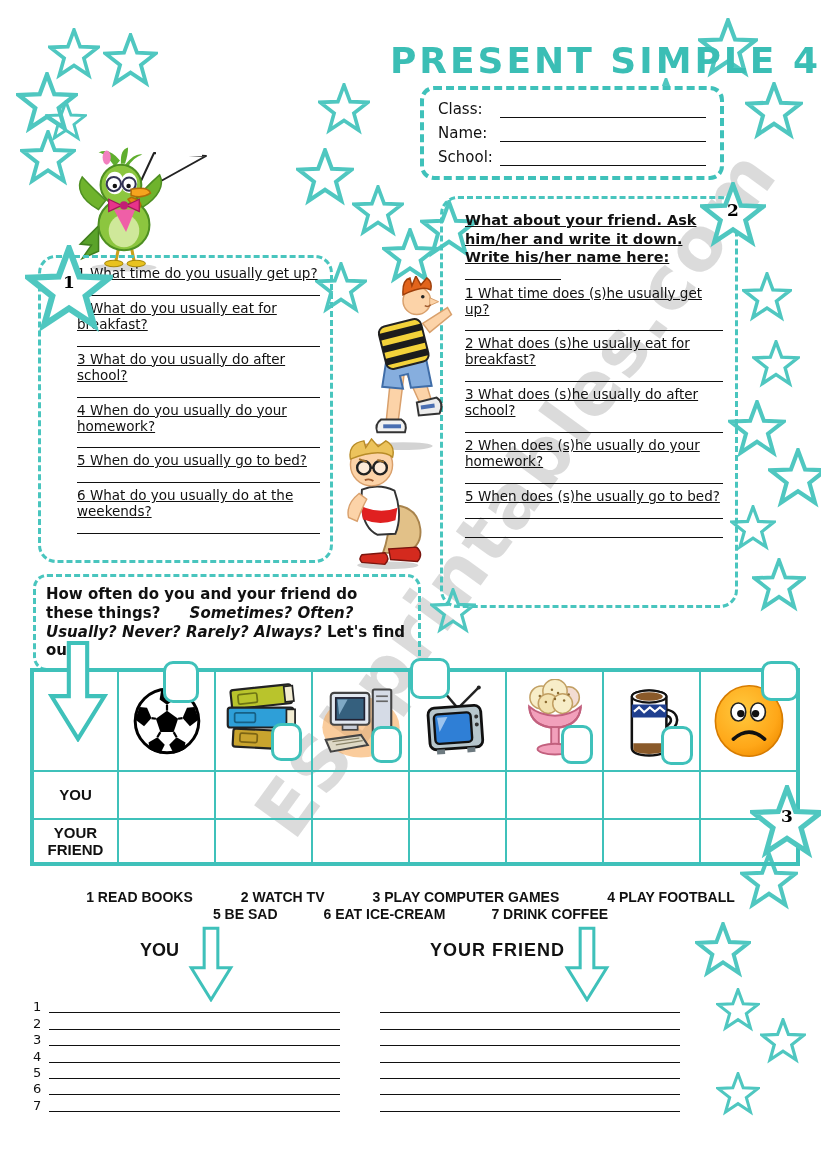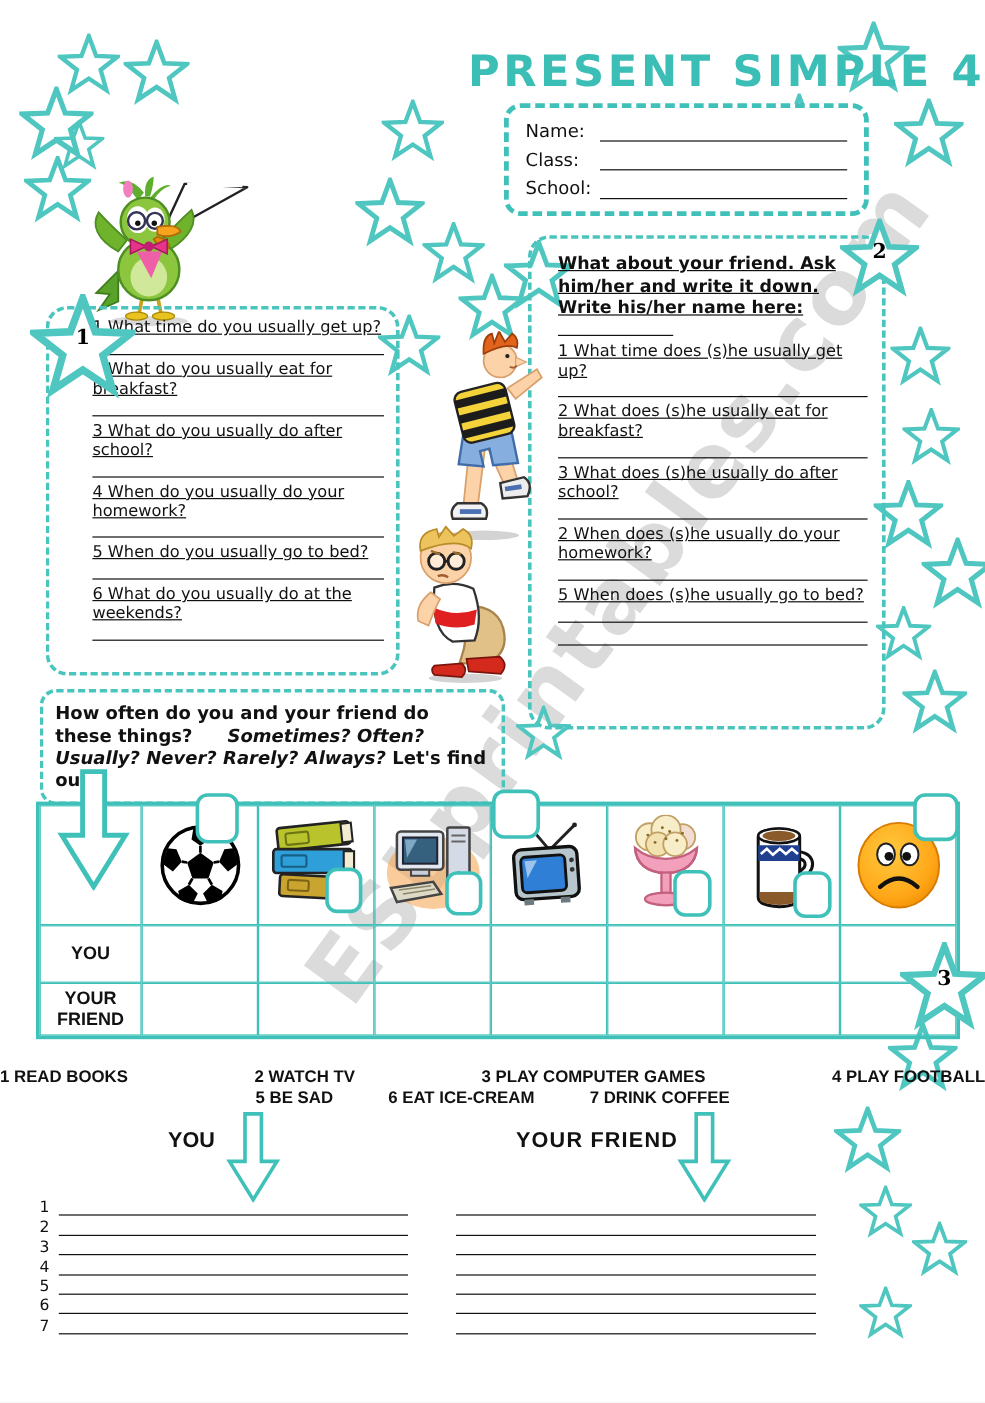--- a/index.html
+++ b/index.html
@@ -110,21 +110,21 @@
   }
   .row-label{font-family:"Liberation Sans",sans-serif;font-weight:bold;font-size:15px;text-align:center;line-height:1.15;}
   .sq{
     position:absolute;z-index:5;background:#fff;
     border:3px solid var(--teal);border-radius:10px;box-sizing:border-box;
   }
 
   
   #legend{left:0;top:889px;width:821px;z-index:2;font-family:"Liberation Sans",sans-serif;}
   .legend-line{display:flex;justify-content:center;font-weight:bold;font-size:14px;line-height:17px;}
-  #legend-line1{gap:48px;justify-content:space-between;}
+  #legend-line1{gap:48px;}
   #legend-line2{gap:46px;}
 
   
   #you-label{left:140px;top:940px;z-index:2;font-family:"Liberation Sans",sans-serif;font-weight:bold;font-size:18px;}
   #friend-label{left:430px;top:940px;z-index:2;font-family:"Liberation Sans",sans-serif;font-weight:bold;font-size:18px;letter-spacing:1px;}
 
   
   #lines-left{left:33px;top:997px;width:307px;z-index:2;}
   #lines-right{left:380px;top:997px;width:300px;z-index:2;}
   .ans-row{display:flex;align-items:flex-end;height:16.4px;}
@@ -312,25 +312,25 @@
     <circle cx="59.5" cy="39" r="2.2" fill="#111"></circle>
     <path d="M62,42 Q79,39 81,46 Q72,52 62,48 Z" fill="#f6a41e" stroke="#b06c08" stroke-width="1.5"></path>
     <path d="M62,50 Q75,54 70,61 Q62,57 59,52 Z" fill="#e2880e" stroke="#b06c08" stroke-width="1.5"></path>
     <path d="M40,52 L53,58 L40,64 Z" fill="#e8338a" stroke="#a11858" stroke-width="1.2"></path>
     <path d="M70,52 L57,58 L70,64 Z" fill="#e8338a" stroke="#a11858" stroke-width="1.2"></path>
     <circle cx="55" cy="58" r="4" fill="#c21f74"></circle>
   </svg>
 
   <div class="abs" id="name-box">
     <div class="name-row">
+      <span class="name-label">Class:</span>
+      <span class="name-line"></span>
+    </div>
+    <div class="name-row">
       <span class="name-label">Name:</span>
-      <span class="name-line"></span>
-    </div>
-    <div class="name-row">
-      <span class="name-label">Class:</span>
       <span class="name-line"></span>
     </div>
     <div class="name-row">
       <span class="name-label">School:</span>
       <span class="name-line"></span>
     </div>
   </div>
 
   <div class="abs star-num" id="star-badge-1">
     <svg viewBox="0 0 100 100">

